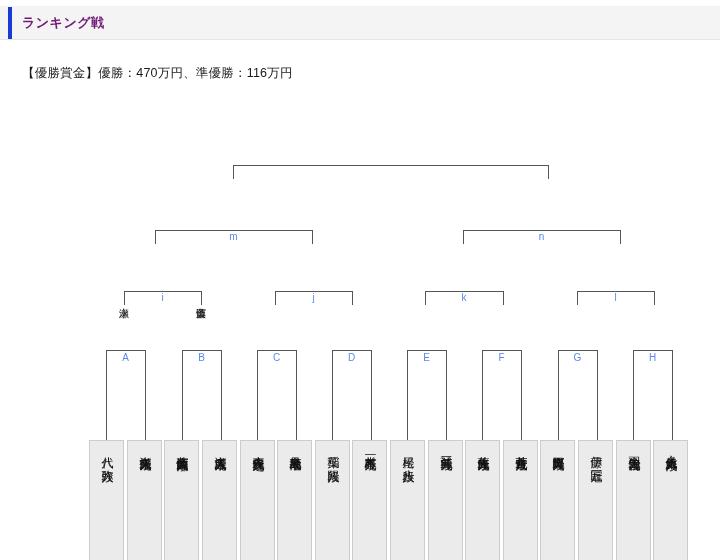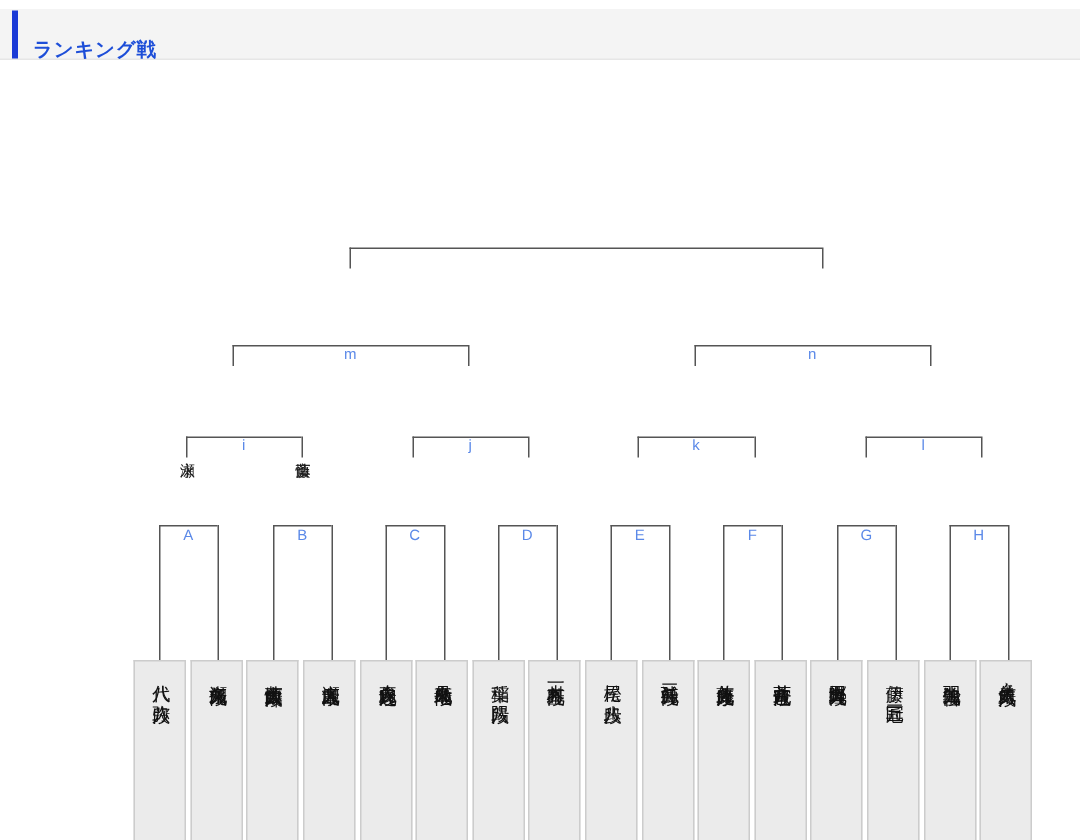--- a/index.html
+++ b/index.html
@@ -25,24 +25,24 @@
     border-bottom: 1px solid #e6e6e6;
   }
   .header-accent {
     position: absolute;
     left: 8px; top: 7px;
     width: 4px; height: 32px;
     background: #1a3ad6;
   }
   .header-title {
     position: absolute;
-    left: 22px; top: 24px;
+    left: 22px; top: 14px;
     font-size: 13px;
     font-weight: bold;
-    color: #1d4ed8;
+    color: #701a75;
     letter-spacing: 0.5px;
   }
 
   
   .note {
     position: absolute;
     font-size: 12.5px;
     color: #1a1a1a;
     white-space: nowrap;
     letter-spacing: 0.2px;
@@ -123,20 +123,21 @@
 </style>
 </head>
 <body>
 
 <div id="page">
 
   <div class="header-bar"></div>
   <div class="header-accent"></div>
   <div class="header-title">ランキング戦</div>
 
+  <div class="note note-1">【優勝賞金】優勝：470万円、準優勝：116万円</div>
 
   <div id="bracket">
       <div class="hline" style="left: 233px; top: 165px; width: 315px;"></div>
       <div class="vline" style="left: 233px; top: 165px; height: 14px;"></div>
       <div class="vline" style="left: 548px; top: 165px; height: 14px;"></div>
       <div class="hline" style="left: 155px; top: 230px; width: 157px;"></div>
       <div class="vline" style="left: 155px; top: 230px; height: 14px;"></div>
       <div class="vline" style="left: 312px; top: 230px; height: 14px;"></div>
       <div class="rlabel" style="left: 233.5px; top: 231px; color: rgb(91, 137, 232);">m</div>
       <div class="hline" style="left: 463px; top: 230px; width: 157px;"></div>

